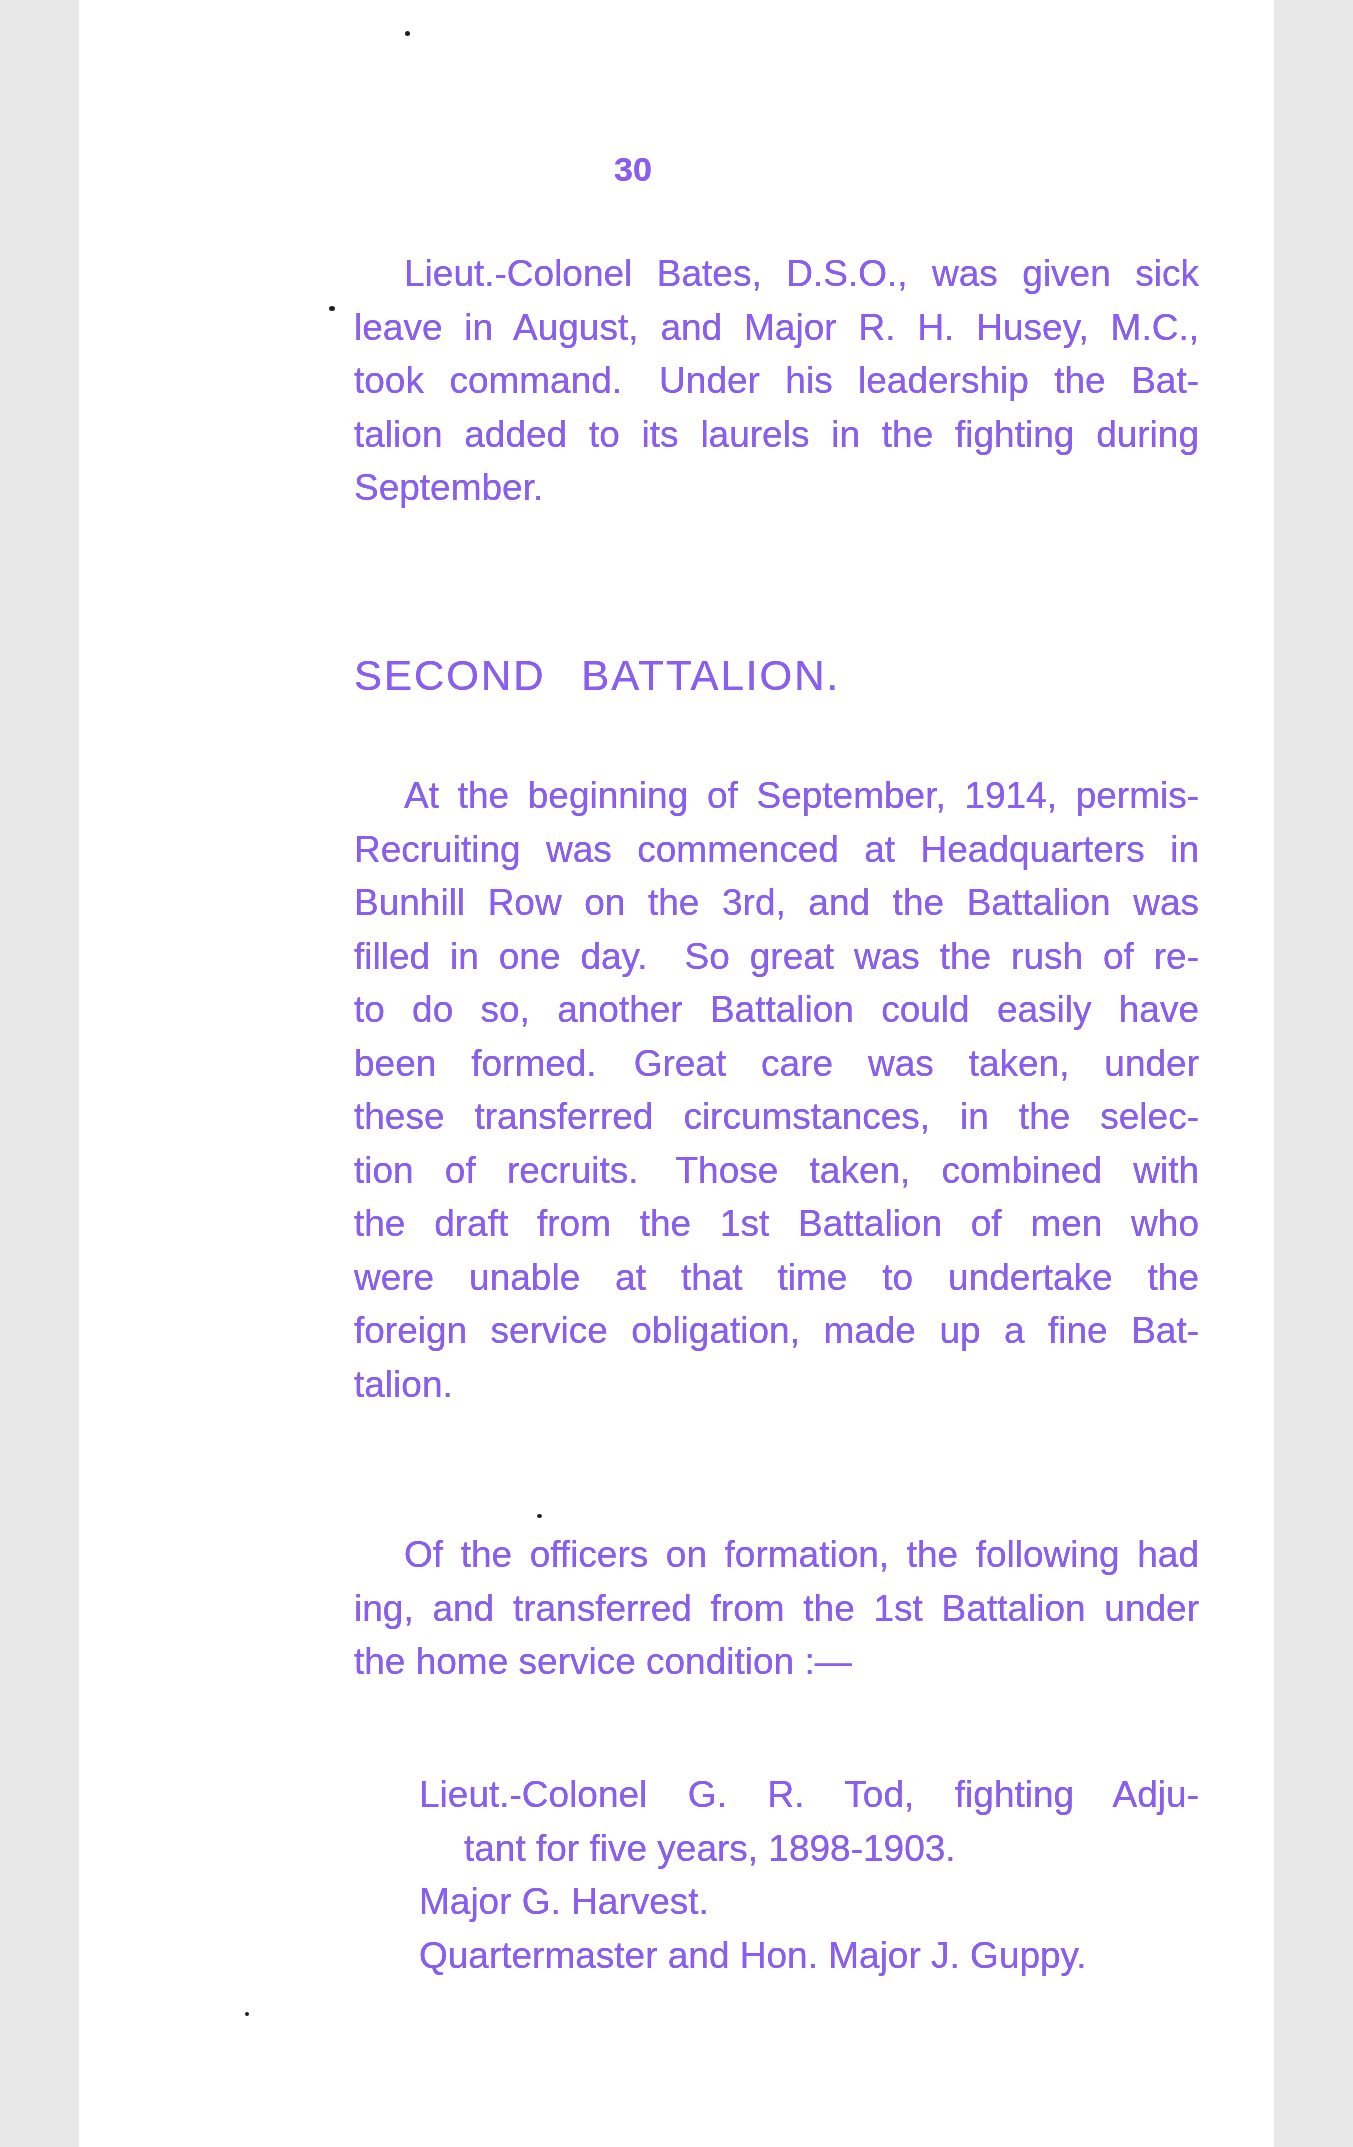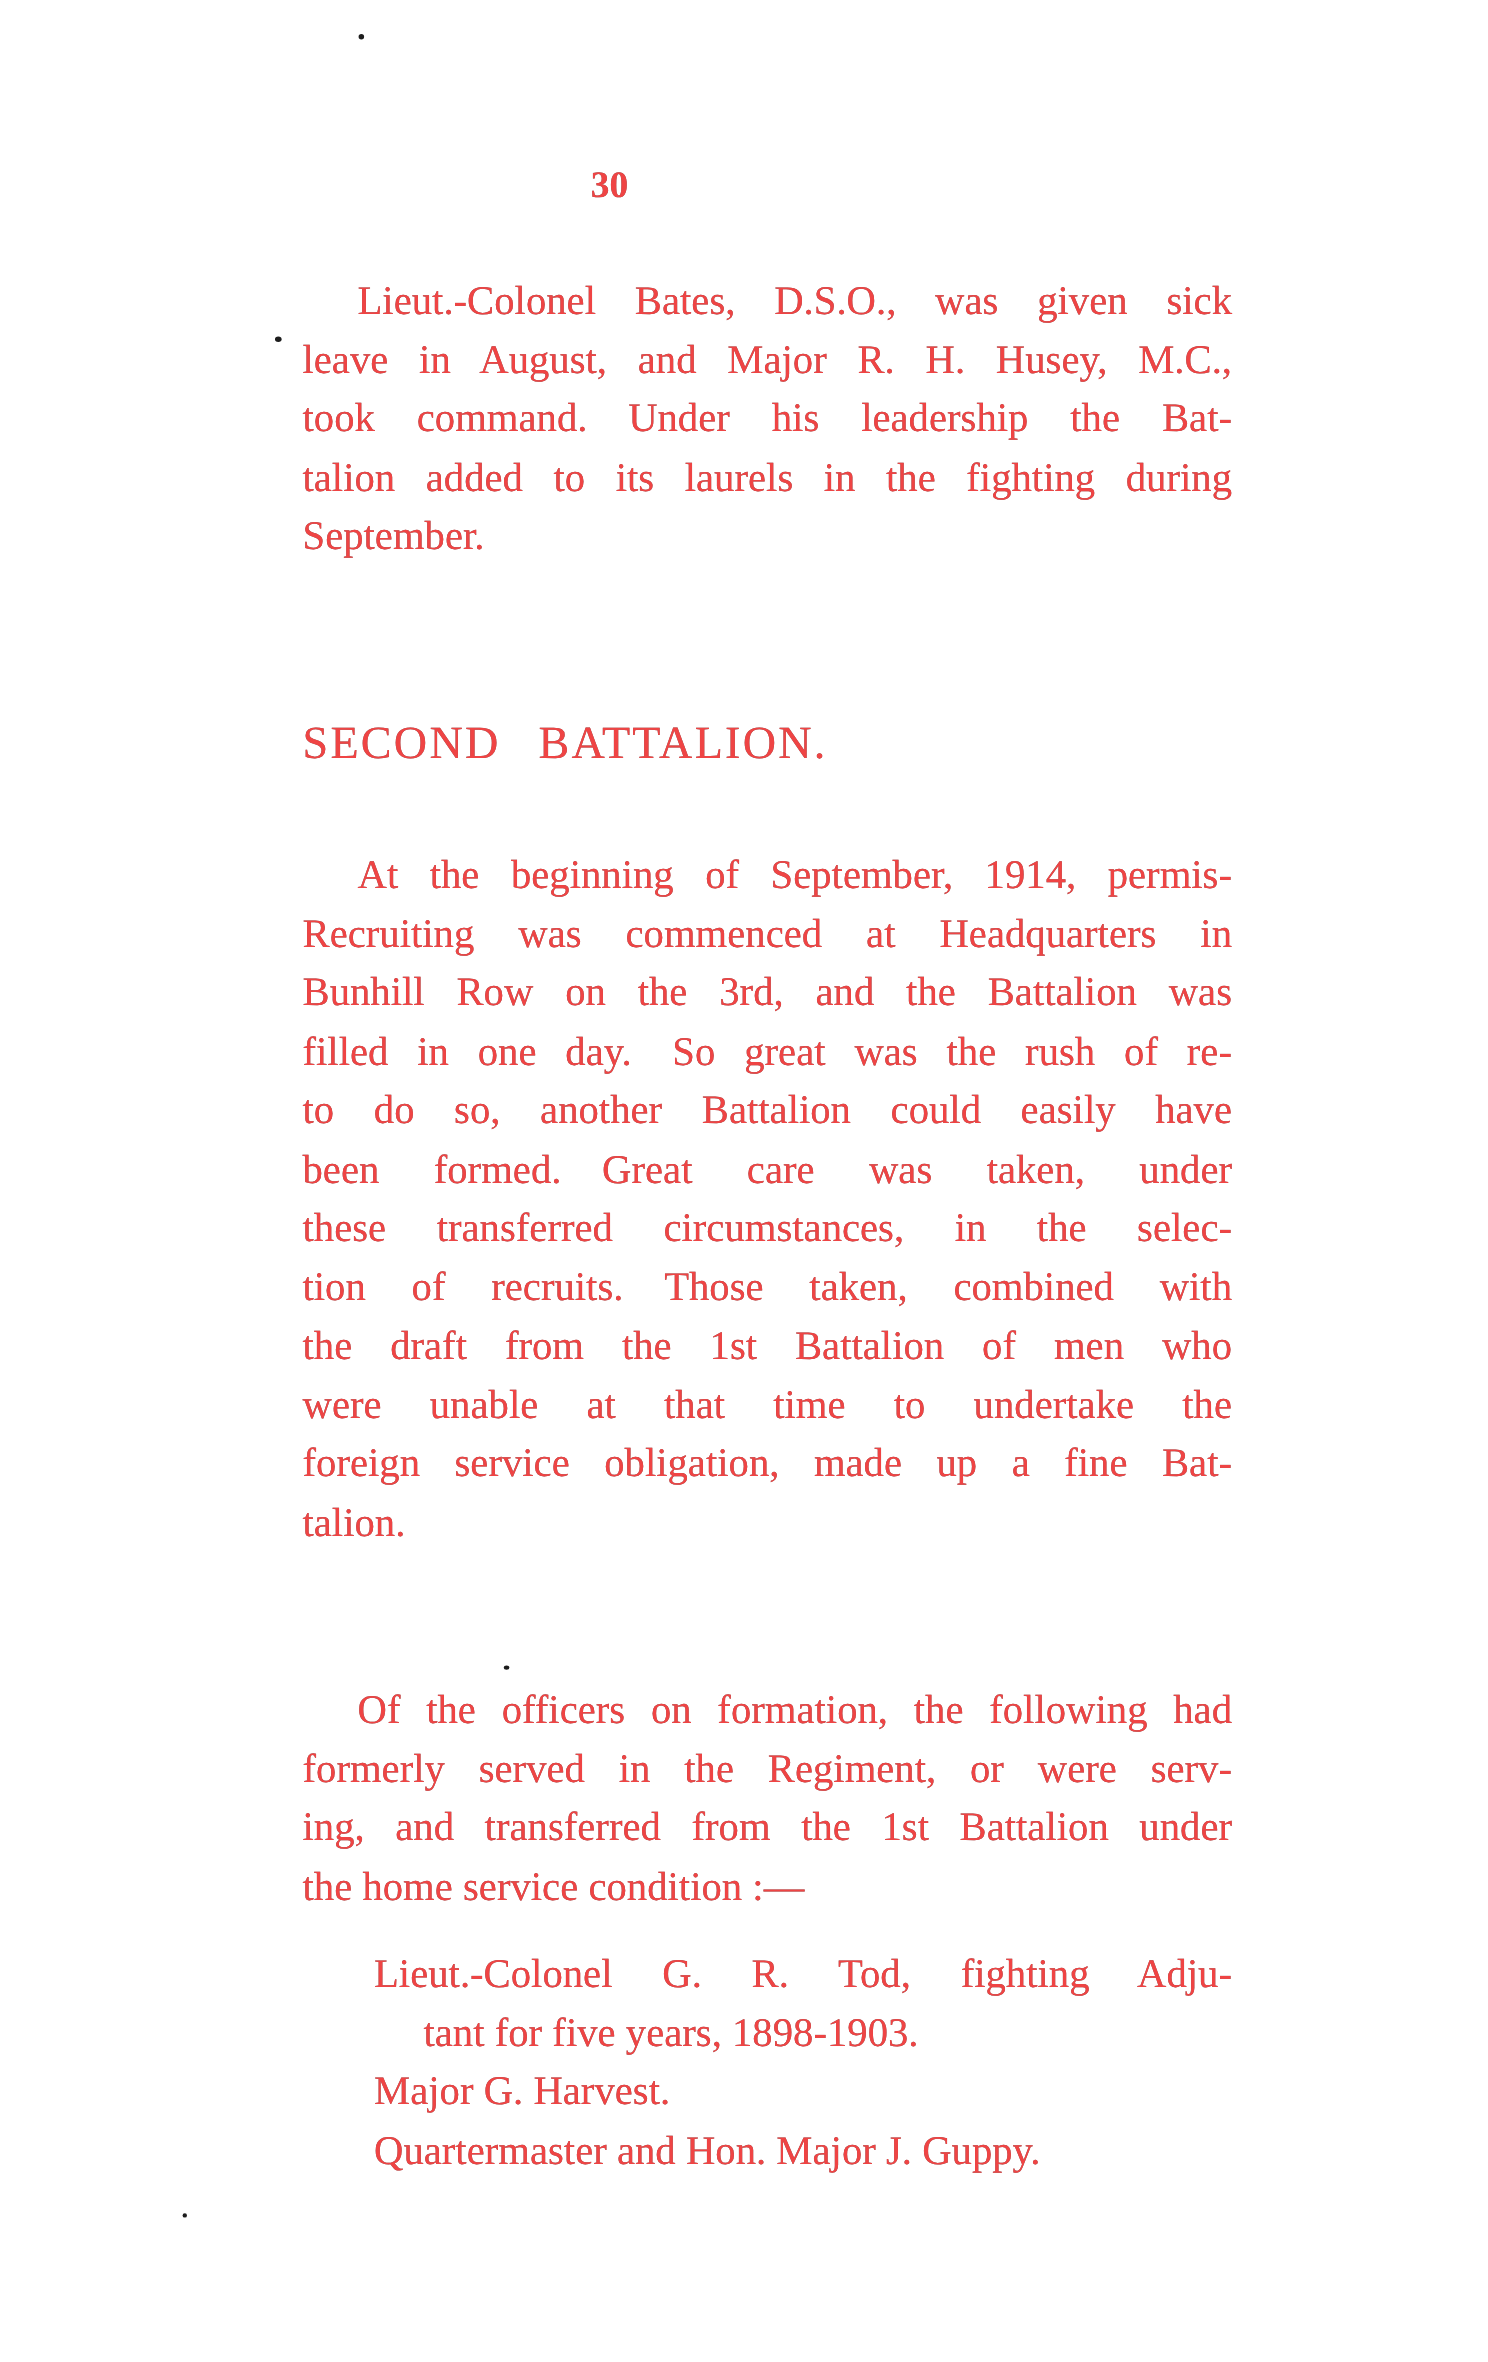--- a/index.html
+++ b/index.html
@@ -1,22 +1,22 @@
 <!DOCTYPE html>
 <html><head>
 <meta charset="utf-8">
 <style>
   html,body { margin:0; padding:0; background:#e8e8e8; }
   .page {
     position:relative;
-    width:1353px; height:2147px;
+    width:1195px; height:2147px;
     margin:0 auto;
     background:#ffffff;
-    font-family:Liberation Serif, serif;
-    color:#ef4444;
+    font-family:Liberation Sans, sans-serif;
+    color:#8b5cf6;
     text-shadow:0 0 0.6px rgba(20,20,20,0.65);
     overflow:hidden;
   }
   .pagenum {
     position:absolute; top:150px; left:524px; width:60px;
     text-align:center; font-size:34px; font-weight:700;
   }
   .para { position:absolute; left:275px; width:845px; }
   .p1 { top:247px; }
   .p2 { top:769px; }
@@ -67,21 +67,20 @@
     <div class="ln just">these transferred circumstances, in the selec-</div>
     <div class="ln just">tion of recruits. Those taken, combined with</div>
     <div class="ln just">the draft from the 1st Battalion of men who</div>
     <div class="ln just">were unable at that time to undertake the</div>
     <div class="ln just">foreign service obligation, made up a fine Bat-</div>
     <div class="ln">talion.</div>
   </section>
 
   <section class="para p3">
     <div class="ln just ind">Of the officers on formation, the following had</div>
-    <div class="ln just">formerly served in the Regiment, or were serv-</div>
     <div class="ln just">ing, and transferred from the 1st Battalion under</div>
     <div class="ln">the home service condition :—</div>
   </section>
 
   <section class="officer-list">
     <div class="ln just">Lieut.-Colonel G. R. Tod, fighting Adju-</div>
     <div class="ln cont">tant for five years, 1898-1903.</div>
     <div class="ln">Major G. Harvest.</div>
     <div class="ln">Quartermaster and Hon. Major J. Guppy.</div>
   </section>

